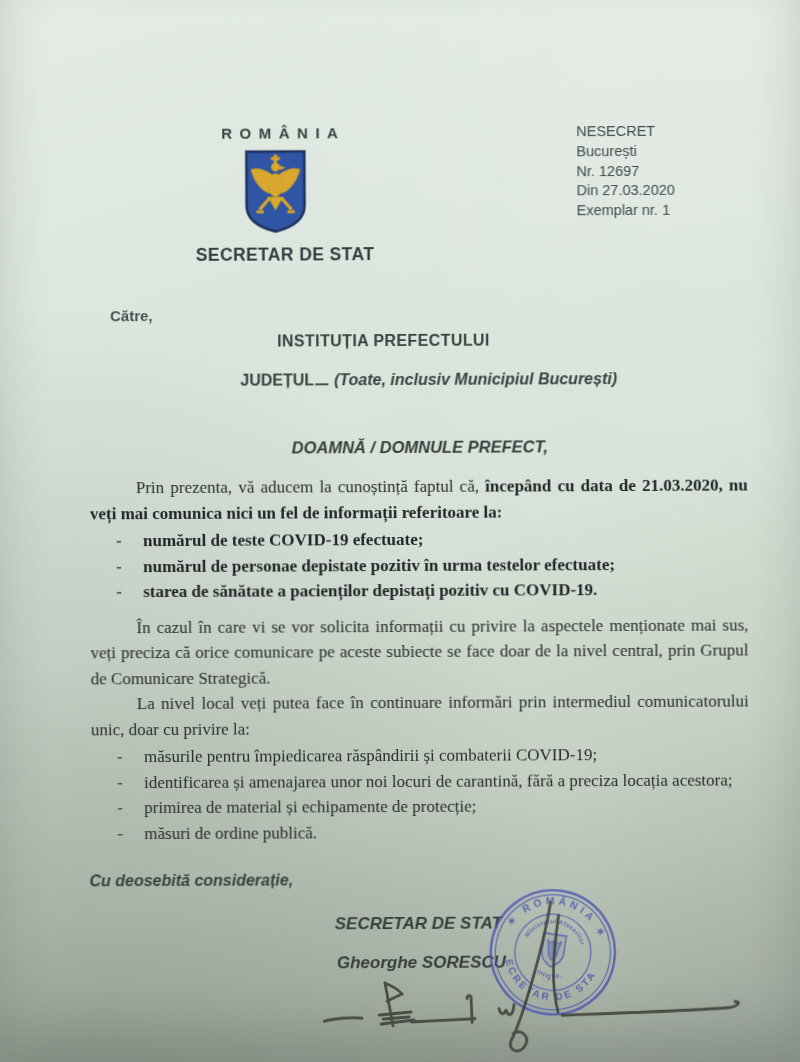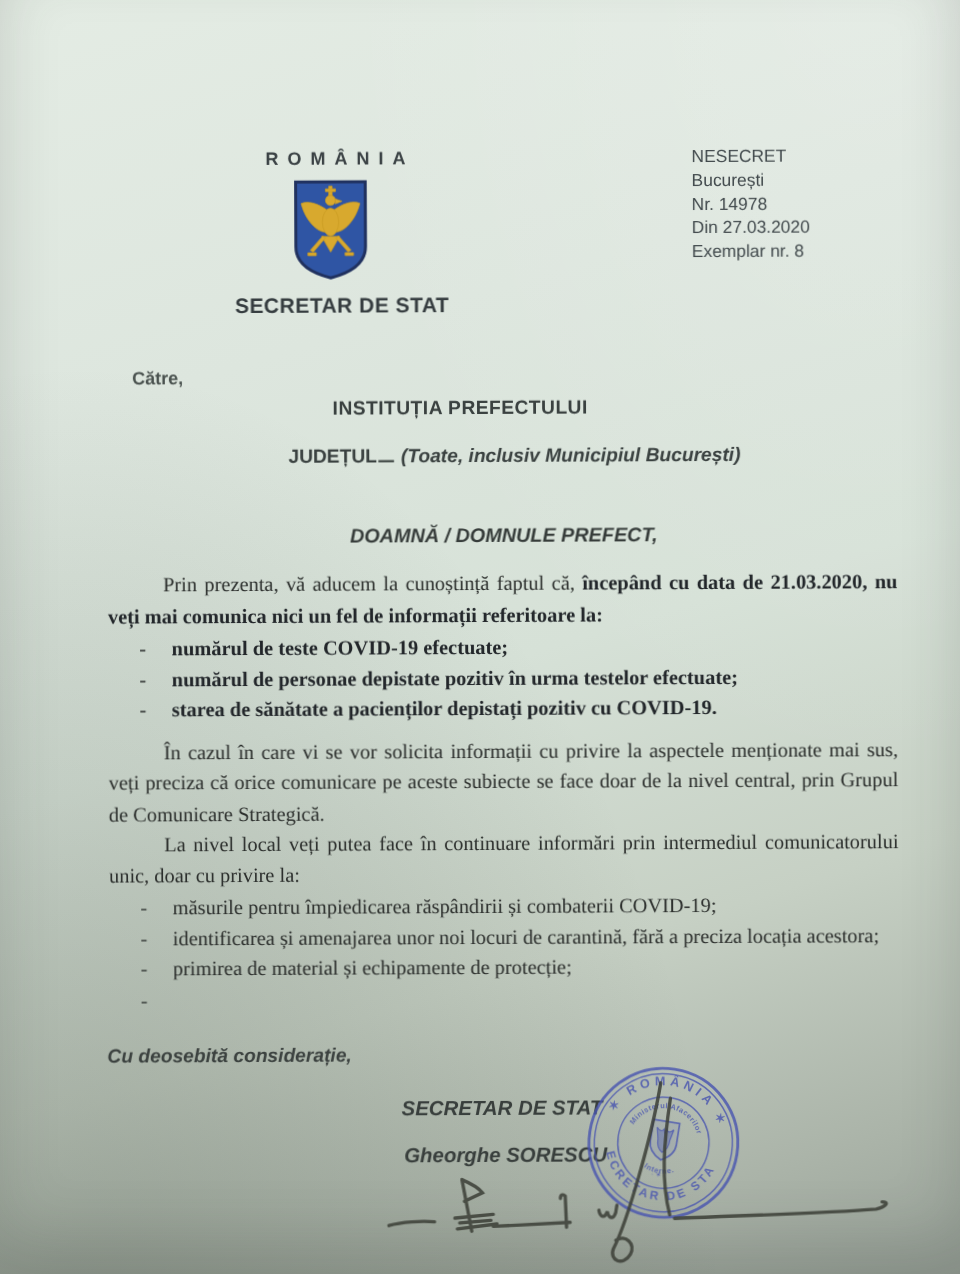--- a/index.html
+++ b/index.html
@@ -79,23 +79,23 @@
         <path d="M37.5 47 L48 59 l-2.5 1.5 L35.5 49 Z"></path>
         <path d="M12 61 h7 v2.5 h-7 z M43 61 h7 v2.5 h-7 z"></path>
       </g>
     </svg>
 
     <div class="office-title sans">SECRETAR DE STAT</div>
 
     <div class="meta-block sans">
       <div>NESECRET</div>
       <div>București</div>
-      <div>Nr. 14978</div>
+      <div>Nr. 12697</div>
       <div>Din 27.03.2020</div>
-      <div>Exemplar nr. 8</div>
+      <div>Exemplar nr. 1</div>
     </div>
 
     <div class="to-label sans">Către,</div>
     <div class="institution sans">INSTITUȚIA PREFECTULUI</div>
     <div class="county-line sans"><span class="bold">JUDEȚUL</span><span class="county-underscore"></span><span class="county-note">(Toate, inclusiv Municipiul București)</span></div>
 
     <div class="salutation sans">DOAMNĂ / DOMNULE PREFECT,</div>
 
     <div class="body-text">
       <p>
@@ -106,21 +106,21 @@
         <div class="li"><span class="dash">-</span><span>numărul de teste COVID-19 efectuate;</span></div>
         <div class="li"><span class="dash">-</span><span>numărul de personae depistate pozitiv în urma testelor efectuate;</span></div>
         <div class="li"><span class="dash">-</span><span>starea de sănătate a pacienților depistați pozitiv cu COVID-19.</span></div>
       </div>
       <p>În cazul în care vi se vor solicita informații cu privire la aspectele menționate mai sus, veți preciza că orice comunicare pe aceste subiecte se face doar de la nivel central, prin Grupul de Comunicare Strategică.</p>
       <p>La nivel local veți putea face în continuare informări prin intermediul comunicatorului unic, doar cu privire la:</p>
       <div class="blist">
         <div class="li"><span class="dash">-</span><span>măsurile pentru împiedicarea răspândirii și combaterii COVID-19;</span></div>
         <div class="li"><span class="dash">-</span><span>identificarea și amenajarea unor noi locuri de carantină, fără a preciza locația acestora;</span></div>
         <div class="li"><span class="dash">-</span><span>primirea de material și echipamente de protecție;</span></div>
-        <div class="li"><span class="dash">-</span></div>
+        <div class="li"><span class="dash">-</span><span>măsuri de ordine publică.</span></div>
       </div>
     </div>
 
     <div class="closing sans">Cu deosebită considerație,</div>
     <div class="sig-title sans">SECRETAR DE STAT</div>
     <div class="sig-name sans">Gheorghe SORESCU</div>
 
     <svg class="stamp" width="150" height="160" viewBox="0 0 150 160">
       <g transform="rotate(9 73 77)" stroke="#4a56b0" fill="none">
         <circle cx="73" cy="77" r="62" stroke-width="2.4"></circle>

